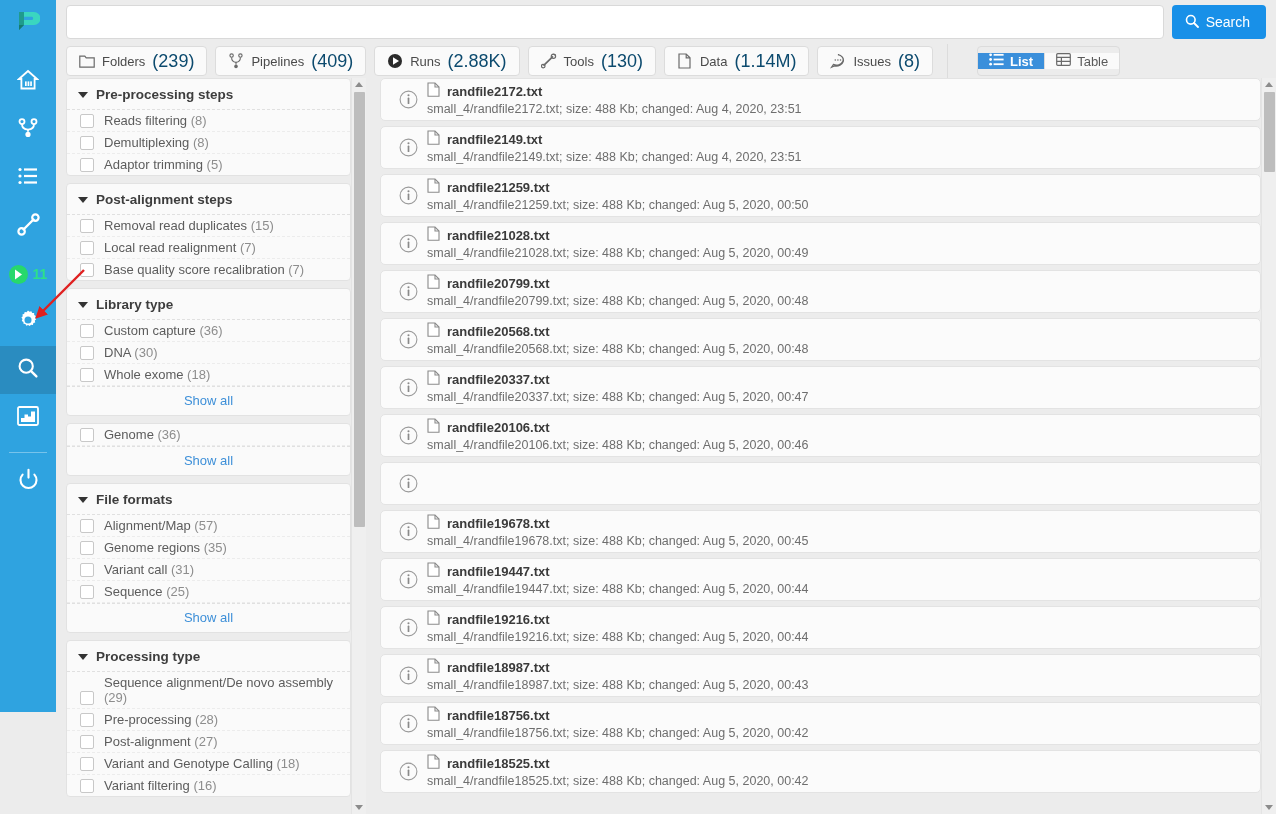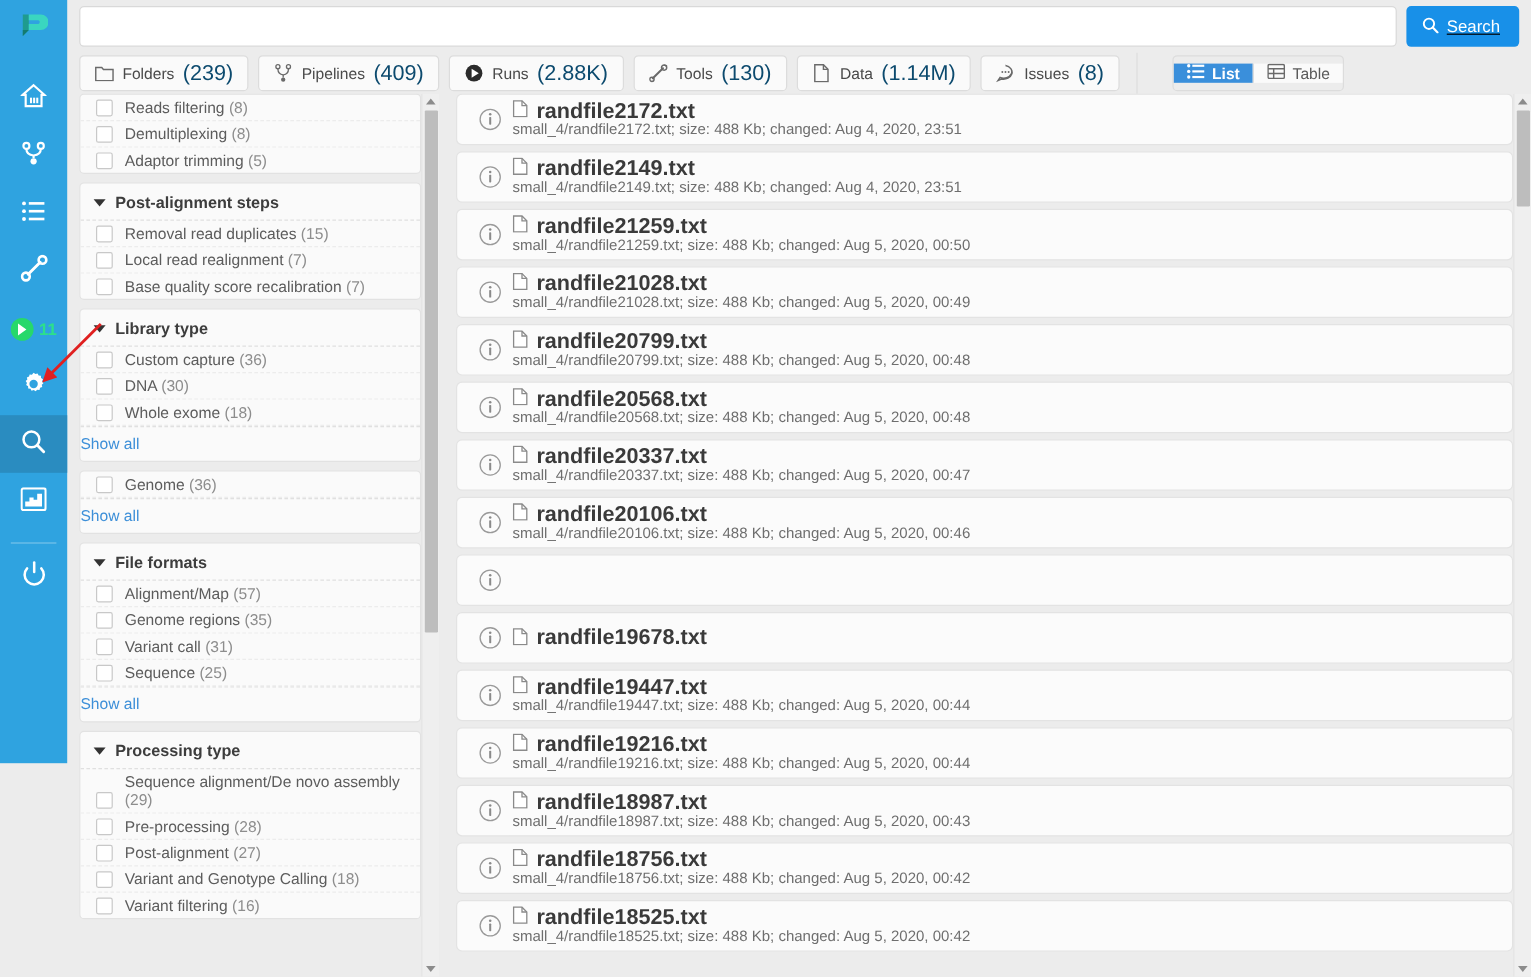--- a/index.html
+++ b/index.html
@@ -13,21 +13,21 @@
   }
   #app {
     position: relative;
     width: 1276px; height: 814px;
     display: flex;
     overflow: hidden;
   }
 
   
   #rail {
-    width: 56px; height: 636px;
+    width: 56px; height: 712px;
     background: #2fa3e0;
     flex: 0 0 56px;
     display: flex; flex-direction: column;
     align-items: center;
     position: relative;
     z-index: 5;
   }
   .rail-logo {
     width: 56px; height: 40px;
     display: flex; align-items: center; justify-content: center;
@@ -72,21 +72,20 @@
     min-width: 0;
   }
 
   
   #searchbar {
     height: 44px;
     flex: 0 0 44px;
     display: flex; align-items: center;
     padding: 0 10px 0 10px;
     gap: 8px;
-    text-decoration: underline;
   }
   #search-input {
     flex: 1 1 auto;
     height: 34px;
     border: 1px solid #d9d9d9;
     border-radius: 4px;
     background: #fff;
     padding: 0 10px;
     font-size: 14px;
     font-family: "Liberation Sans", sans-serif;
@@ -214,21 +213,21 @@
   .cbx {
     width: 14px; height: 14px;
     border: 1px solid #c8c8c8;
     border-radius: 2px;
     background: #fff;
     flex: 0 0 14px;
   }
   .facet-opt .lbl { color: #5c5c5c; }
   .facet-opt .lbl .n { color: #8d8d8d; }
   .showall {
-    text-align: left;
+    text-align: center;
     color: #3d8fd8;
     font-size: 13px;
     padding: 6px 0 7px;
     cursor: pointer;
     border-top: 1px dashed #e0e0e0;
   }
 
   
   .sbar {
     flex: 0 0 15px;
@@ -270,21 +269,21 @@
     border-radius: 5px;
     margin-bottom: 5px;
     height: 43px;
     display: flex; align-items: center;
     padding: 0 10px 0 12px;
     cursor: pointer;
   }
   .info-ico { flex: 0 0 30px; display: flex; align-items: center; justify-content: center; }
   .row-txt { flex: 1 1 auto; min-width: 0; padding-left: 4px; }
   .row-title {
-    font-size: 18px; font-weight: bold; color: #3a3a3a;
+    font-size: 13px; font-weight: bold; color: #3a3a3a;
     display: flex; align-items: center; gap: 7px;
     line-height: 16px;
     margin-bottom: 1px;
   }
   .row-sub {
     font-size: 12.5px; color: #6e6e6e;
     line-height: 15px;
     white-space: nowrap; overflow: hidden;
   }
 
@@ -529,20 +528,24 @@
         </div>
       </div>
     </div>
 
     <div id="body">
 
       <div id="facetwrap">
         <div id="facets">
           <div id="facets-inner">
               <div class="facet-card">
+                <div class="facet-head">
+                  <span class="caret"></span>
+                  <span>Pre-processing steps</span>
+                </div>
                 <div class="facet-opt">
                   <span class="cbx"></span>
                   <span class="lbl"><span>Reads filtering</span> <span class="n">(8)</span></span>
                 </div>
                 <div class="facet-opt">
                   <span class="cbx"></span>
                   <span class="lbl"><span>Demultiplexing</span> <span class="n">(8)</span></span>
                 </div>
                 <div class="facet-opt">
                   <span class="cbx"></span>
@@ -823,20 +826,21 @@
                 </svg>
               </span>
               <div class="row-txt">
                 <div class="row-title">
                   <span><svg width="13" height="15" viewBox="0 0 13 15">
                       <path d="M1 1 h7 l4 4 v9.2 h-11 z" fill="#fff" stroke="#8a8a8a" stroke-width="1.1"></path>
                       <path d="M8 1 v4 h4" fill="none" stroke="#8a8a8a" stroke-width="1.1"></path>
                     </svg></span>
                   <span>randfile19678.txt</span>
                 </div>
+                <div class="row-sub">small_4/randfile19678.txt;  size: 488 Kb;  changed: Aug 5, 2020, 00:45</div>
               </div>
             </div>
             <div class="row">
               <span class="info-ico">
                 <svg width="19" height="19" viewBox="0 0 19 19">
                   <circle cx="9.5" cy="9.5" r="8.4" fill="none" stroke="#9a9a9a" stroke-width="1.1"></circle>
                   <circle cx="9.5" cy="5.3" r="1.05" fill="#8a8a8a"></circle>
                   <rect x="8.65" y="7.6" width="1.7" height="6.4" rx="0.6" fill="#8a8a8a"></rect>
                 </svg>
               </span>

